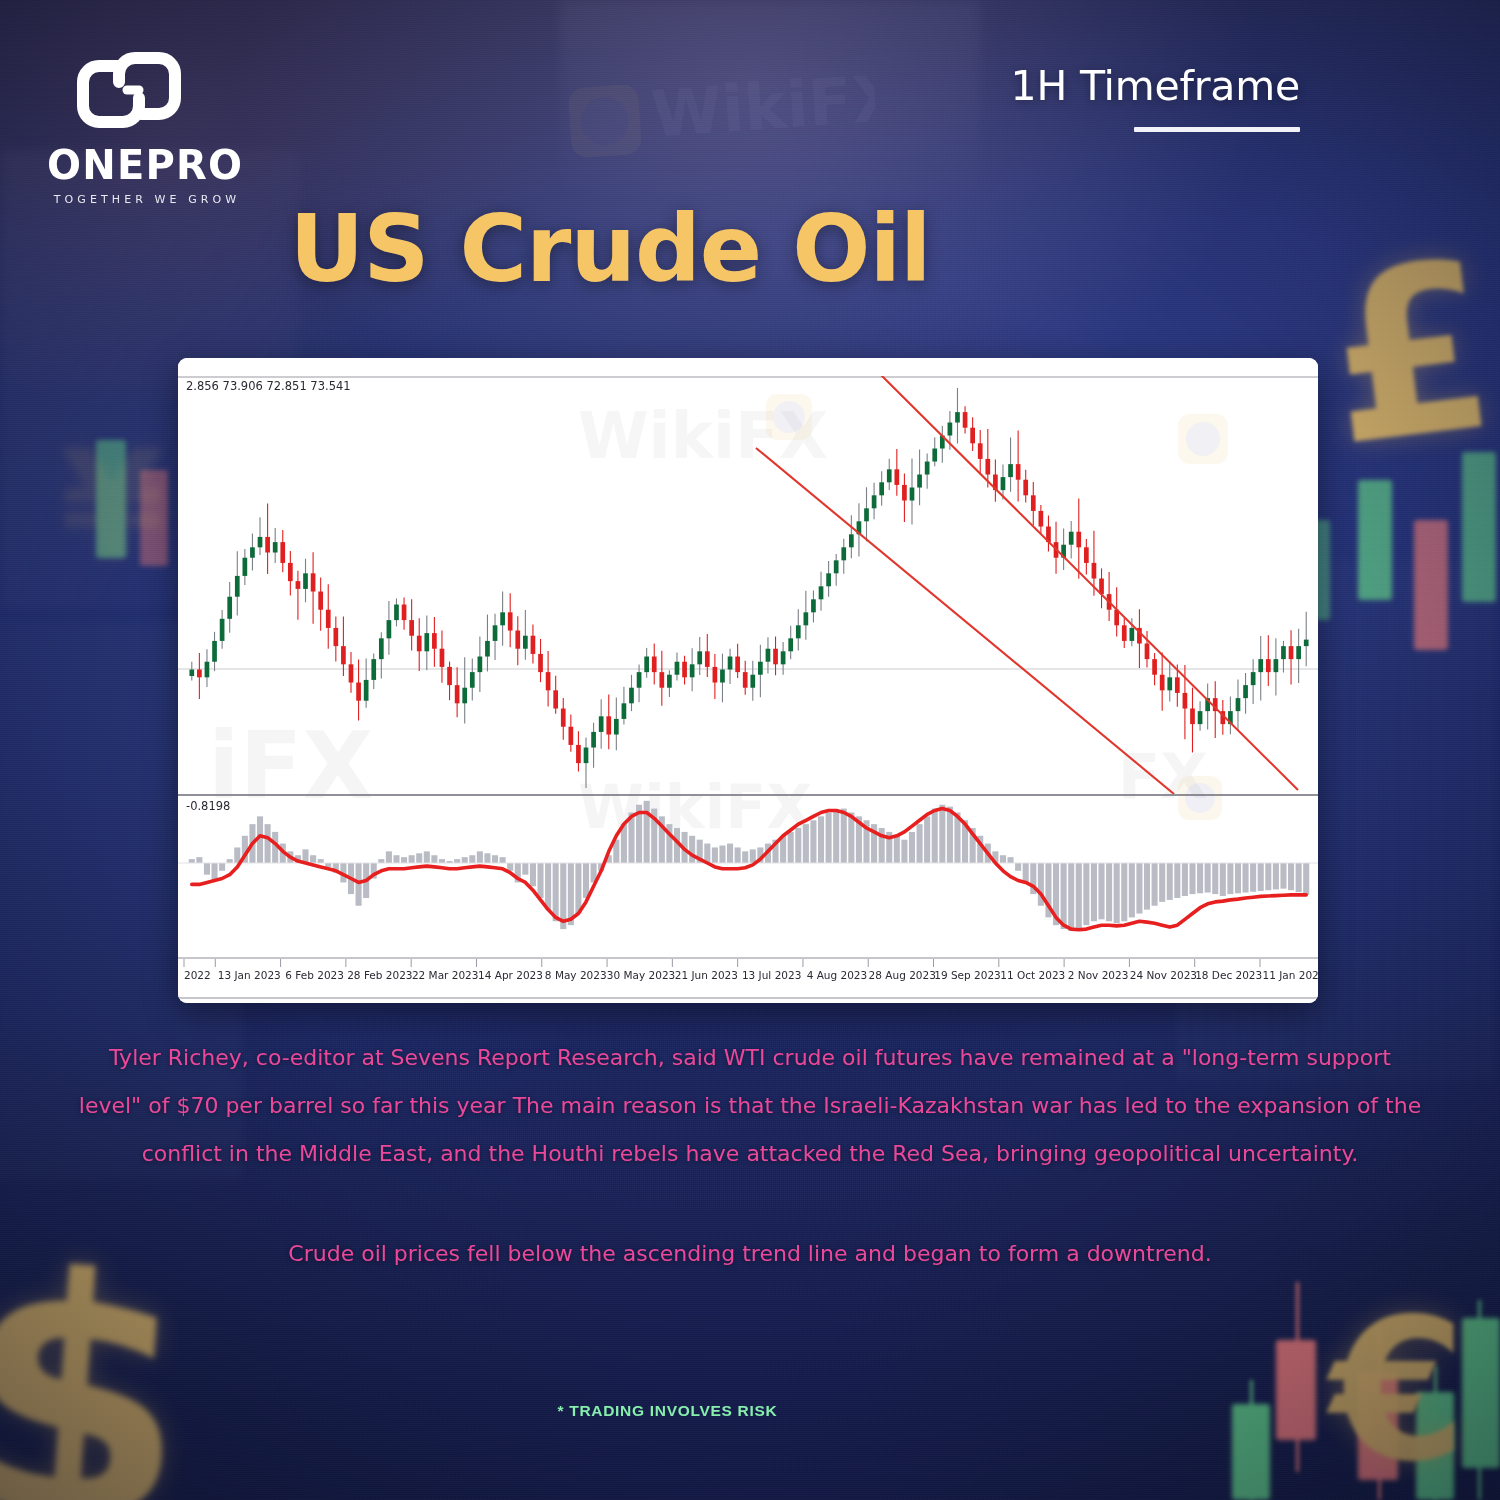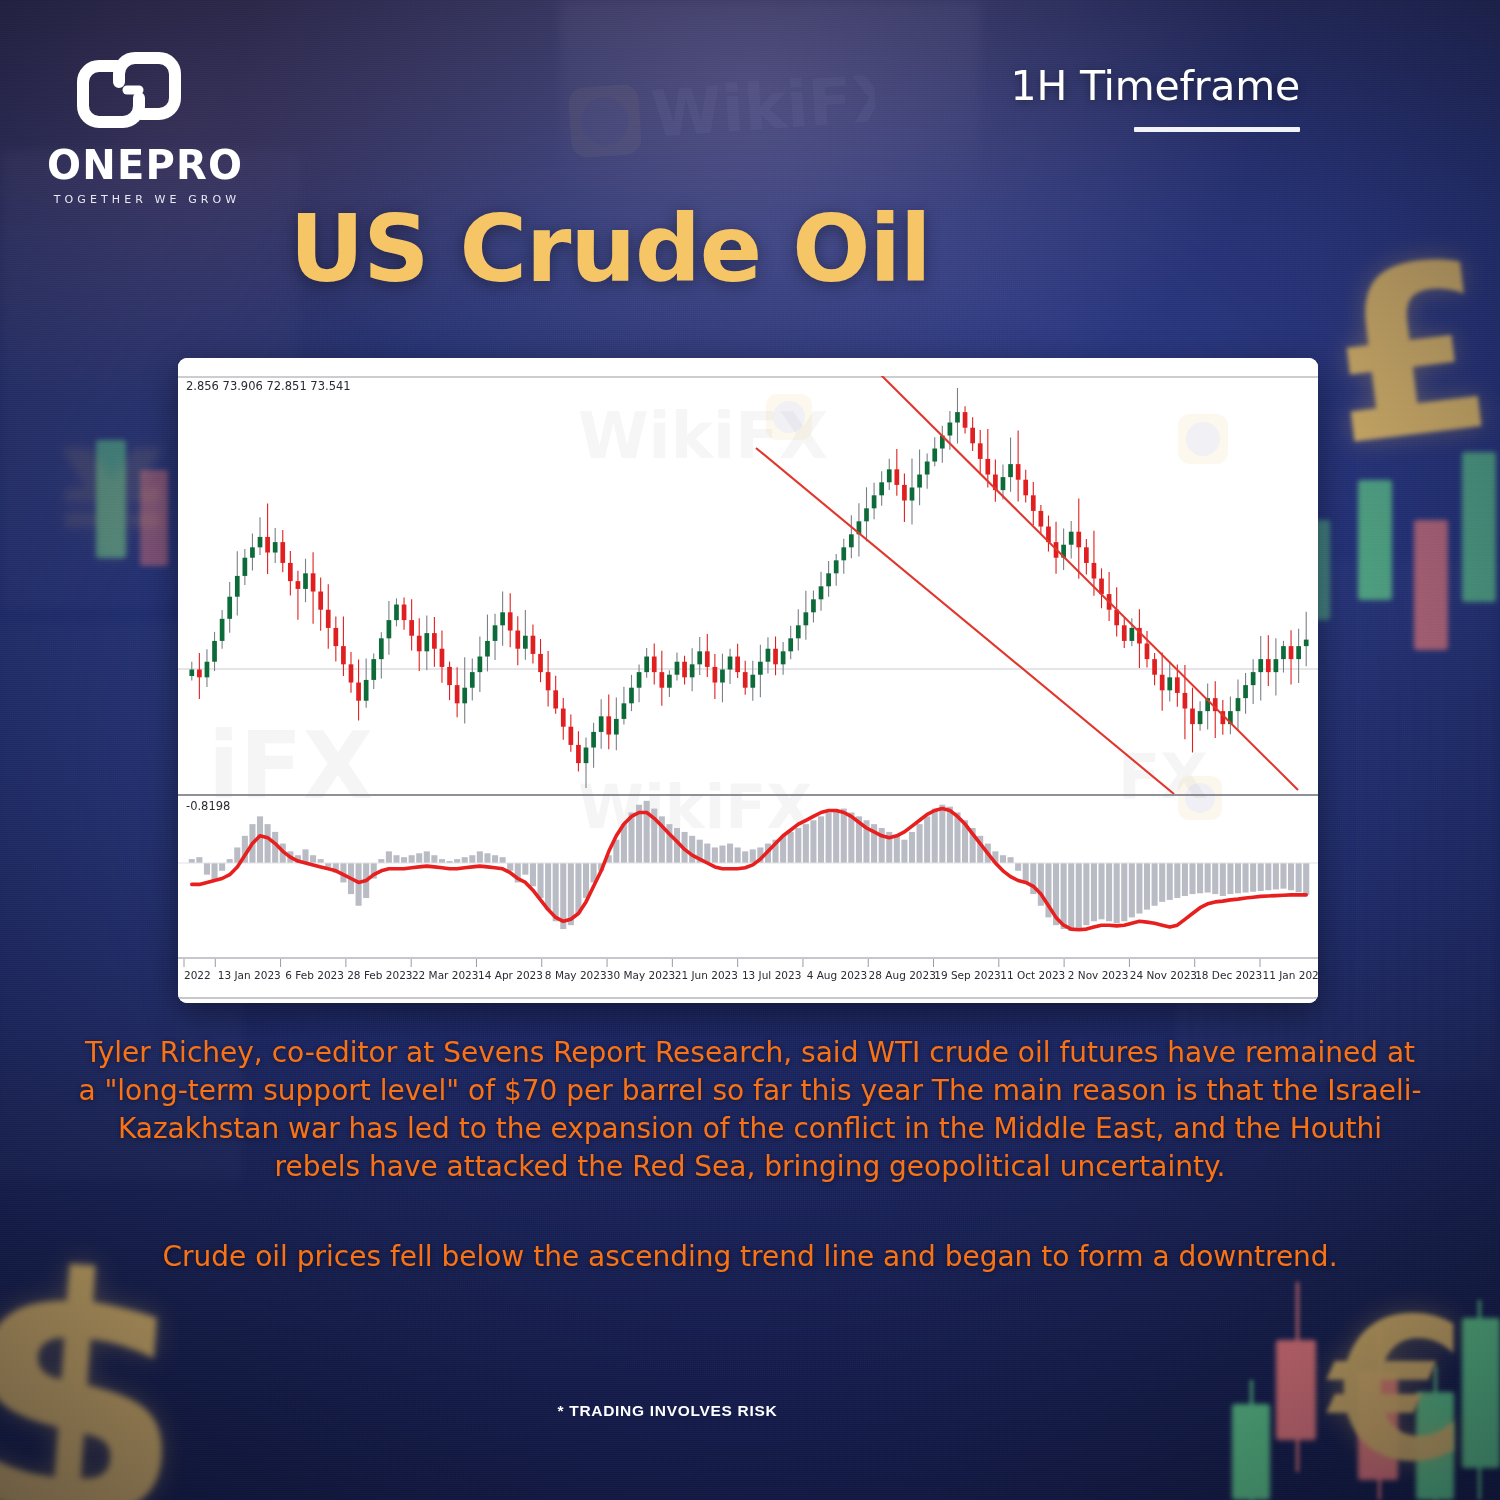--- a/index.html
+++ b/index.html
@@ -94,31 +94,31 @@
     position:absolute; left:178px; top:358px; width:1140px; height:645px;
     background:#ffffff; border-radius:9px;
     box-shadow:0 10px 34px rgba(0,0,0,.42);
     overflow:hidden;
   }
   #chart-svg{ display:block; width:1140px; height:645px; }
 
   
   #copy{
     position:absolute; left:78px; top:1034px; width:1344px;
-    color:#f97316; text-align:center;
-    font-size:28px; line-height:38px; font-weight:400;
+    color:#ec4899; text-align:center;
+    font-size:22px; line-height:48px; font-weight:400;
     font-family:"DejaVu Sans", sans-serif;
     text-shadow:0 1px 5px rgba(0,0,0,.45);
   }
   #copy .p2{ margin-top:52px; }
   #copy .p3{ margin-top:50px; }
 
   #footer{
     position:absolute; left:0; top:1402px; width:1335px; text-align:center;
-    color:#ffffff; font-size:15.5px; font-weight:700; letter-spacing:.7px;
+    color:#86efac; font-size:15.5px; font-weight:700; letter-spacing:.7px;
     font-family:"Liberation Sans", sans-serif;
   }
 </style>
 </head>
 <body>
 
 <div id="bg">
   <div class="bg-base"></div>
 
   <div class="patch" style="left:0;top:150px;width:300px;height:460px;background:linear-gradient(120deg,rgba(140,130,185,.30),rgba(40,50,110,0));"></div>

